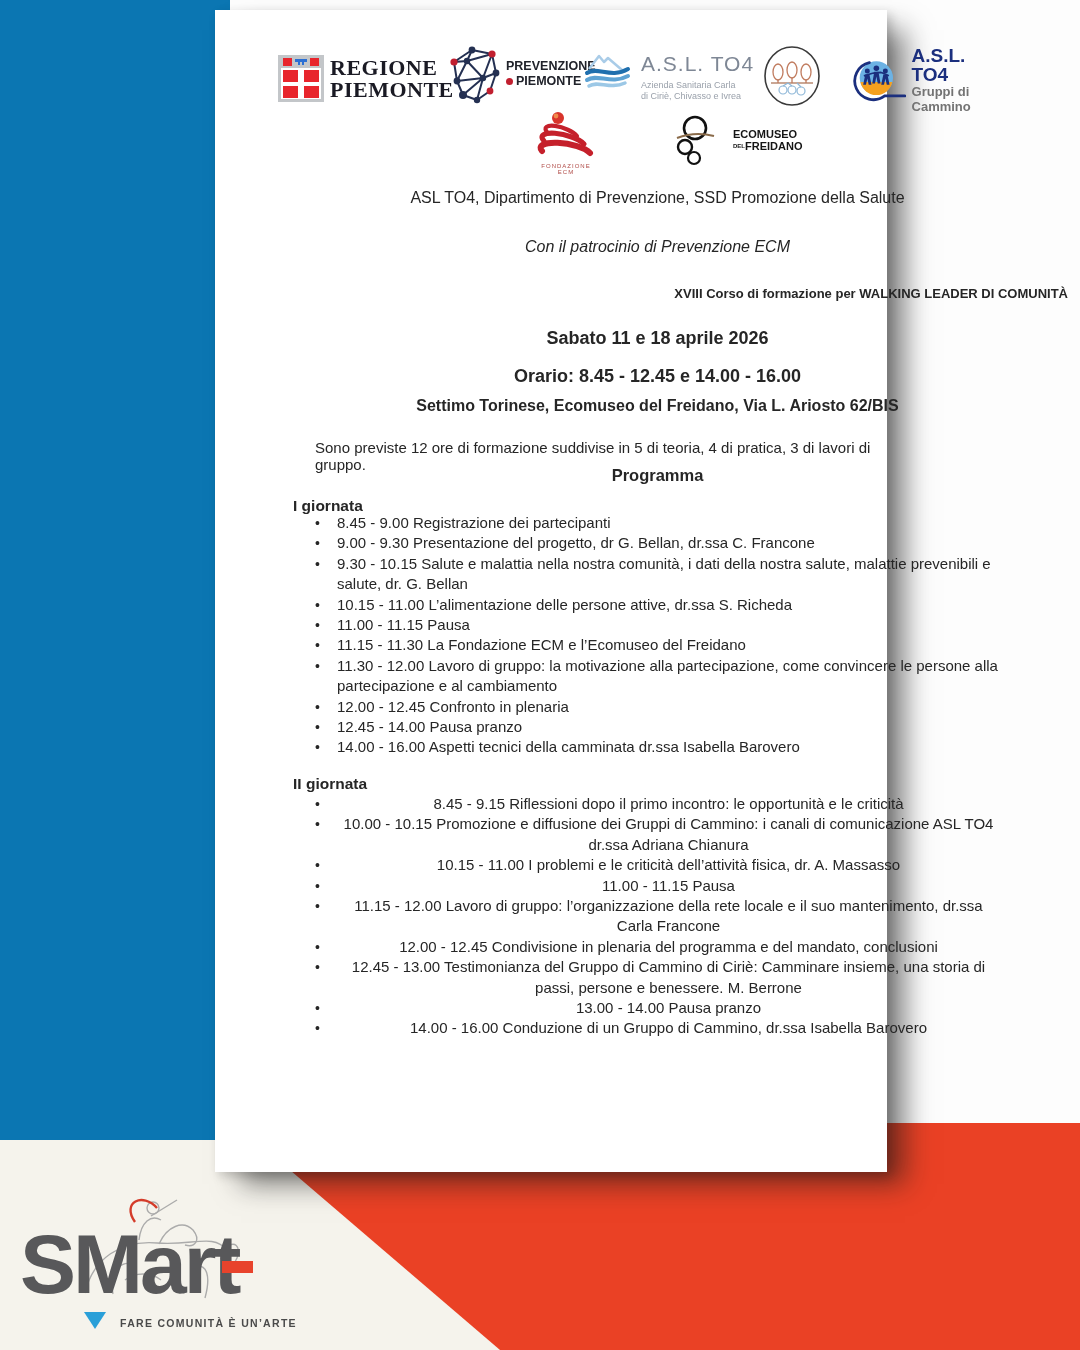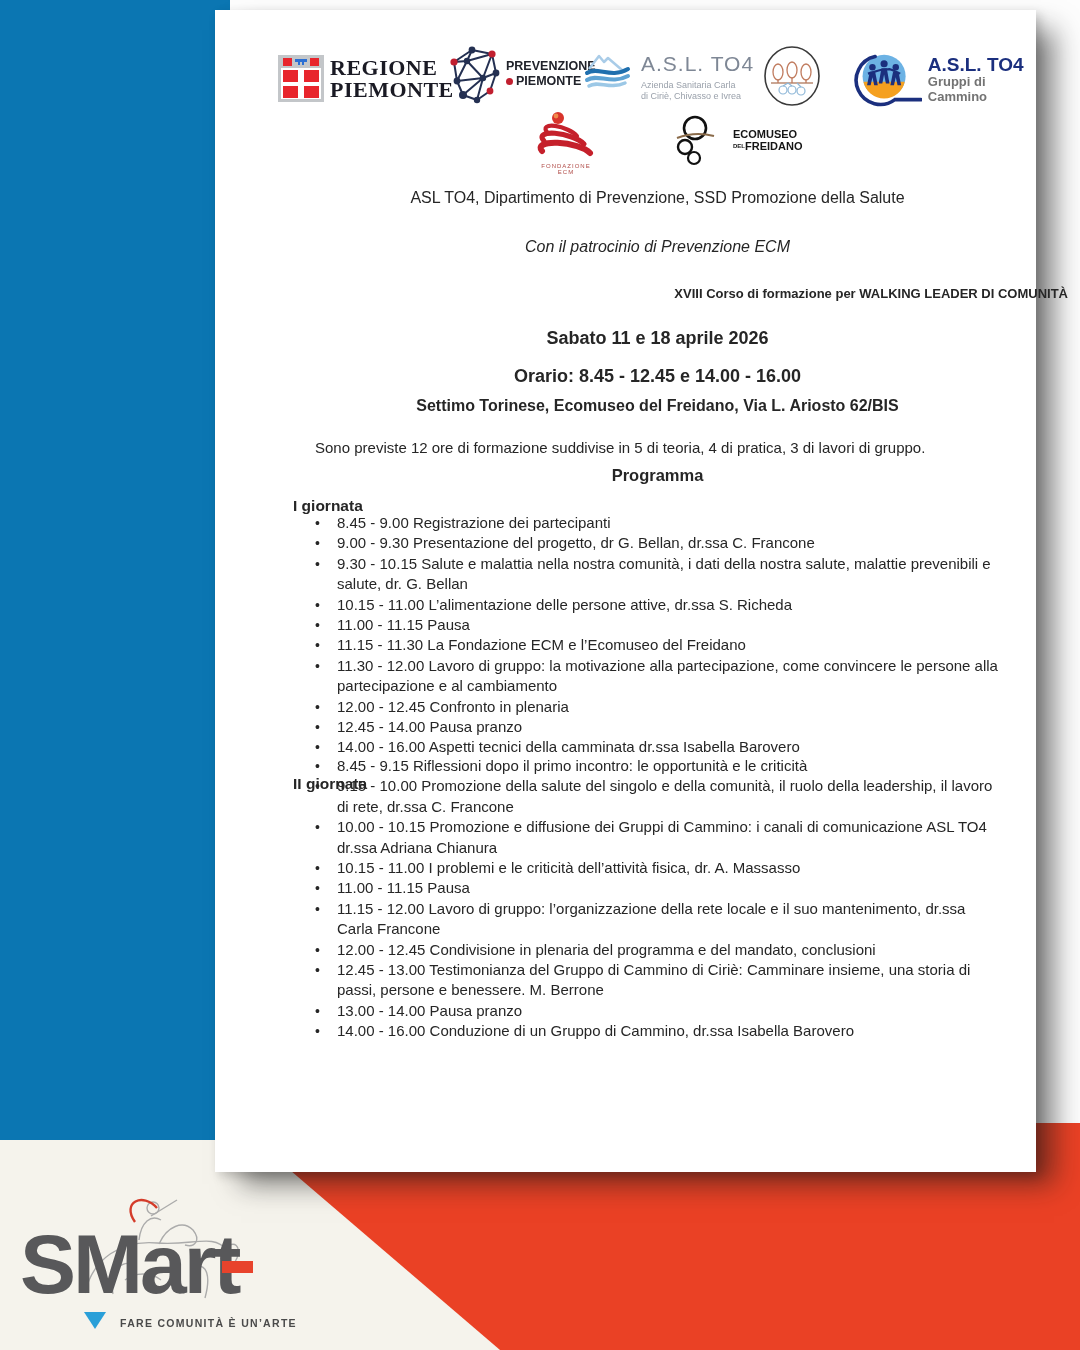--- a/index.html
+++ b/index.html
@@ -6,41 +6,41 @@
   body{font-family:"Liberation Sans",sans-serif;background:#ffffff;}
   #canvas{position:relative;width:1080px;height:1350px;overflow:hidden;background:#fdfdfd;}
 
   
   .bg-blue{position:absolute;left:0;top:0;width:230px;height:1140px;background:#0b76b2;}
   .bg-cream{position:absolute;left:0;top:1140px;width:1080px;height:210px;background:#f5f3ec;}
   .bg-red{position:absolute;left:0;top:1123px;width:1080px;height:227px;background:#ea4125;
           clip-path:polygon(235px 0,1080px 0,1080px 227px,500px 227px);}
 
   
-  .page{position:absolute;left:215px;top:10px;width:821px;height:1162px;background:#ffffff;
+  .page{position:absolute;left:215px;top:10px;width:672px;height:1162px;background:#ffffff;
         box-shadow:22px 16px 26px -4px rgba(25,25,25,.55), 4px 4px 10px rgba(0,0,0,.18);
         color:#262626;}
   .abs{position:absolute;}
   .ctr{left:0;width:821px;text-align:center;padding-left:32px;}
 
   
   .dept{top:179px;font-size:16px;}
   .patronage{top:228px;font-size:16px;font-style:italic;}
   .title{top:276px;font-size:13px;font-weight:bold;text-align:right;}
   .dates{top:318px;font-size:18px;font-weight:bold;}
   .hours{top:356px;font-size:18px;font-weight:bold;}
   .venue{top:387px;font-size:16px;font-weight:bold;}
   .intro{left:100px;top:429px;font-size:15px;}
   .progr{top:456px;font-size:16.5px;font-weight:bold;}
   .dayhead{left:78px;font-size:15.5px;font-weight:bold;}
   .day1h{top:487px;} .day2h{top:765px;}
 
   ul.program{position:absolute;left:78px;width:707px;margin:0;padding:0;list-style:none;
              font-size:15px;line-height:20.4px;}
-  .list1{top:503px;} .list2{top:746px;}
+  .list1{top:503px;} .list2{top:784px;text-align:center;}
   ul.program li{position:relative;padding-left:44px;}
   ul.program li::before{content:"•";position:absolute;left:22px;top:0;font-size:14px;}
 
   
   .logo{position:absolute;}
   .regione-text{font-family:"Liberation Serif",serif;font-weight:bold;color:#1a1a24;
                 font-size:22px;line-height:22px;letter-spacing:.5px;}
   .prev-text{font-size:12.5px;font-weight:bold;color:#20222a;line-height:15px;}
   .prev-dot{display:inline-block;width:7px;height:7px;border-radius:50%;background:#c11f2f;margin-right:3px;}
   .asl-title{font-size:21px;color:#7e8795;letter-spacing:1px;}
@@ -218,21 +218,20 @@
       <li>11.15 - 11.30 La Fondazione ECM e l’Ecomuseo del Freidano</li>
       <li>11.30 - 12.00 Lavoro di gruppo: la motivazione alla partecipazione, come convincere le persone alla partecipazione e al cambiamento</li>
       <li>12.00 - 12.45  Confronto in plenaria</li>
       <li>12.45 - 14.00 Pausa pranzo</li>
       <li>14.00 - 16.00 Aspetti tecnici della camminata  dr.ssa Isabella Barovero</li>
     </ul>
 
     <div class="abs dayhead day2h">II giornata</div>
     <ul class="program list2">
       <li>8.45 - 9.15  Riflessioni dopo il primo incontro: le opportunità e le criticità</li>
-      <li>9.15 - 10.00  Promozione della salute del singolo e della comunità, il ruolo della leadership, il lavoro di rete,  dr.ssa C. Francone</li>
       <li>10.00 - 10.15 Promozione e diffusione dei Gruppi di Cammino: i canali di comunicazione ASL TO4 dr.ssa Adriana Chianura</li>
       <li>10.15 - 11.00 I problemi e le criticità dell’attività fisica,  dr. A. Massasso</li>
       <li>11.00 - 11.15 Pausa</li>
       <li>11.15 - 12.00  Lavoro di gruppo: l’organizzazione della rete locale e il suo mantenimento, dr.ssa Carla Francone</li>
       <li>12.00 - 12.45  Condivisione in plenaria del programma e del mandato, conclusioni</li>
       <li>12.45 - 13.00 Testimonianza del Gruppo di Cammino di Ciriè: Camminare insieme, una storia di passi, persone e benessere. M. Berrone</li>
       <li>13.00  - 14.00 Pausa pranzo</li>
       <li>14.00  - 16.00 Conduzione di un Gruppo di Cammino,  dr.ssa  Isabella Barovero</li>
     </ul>
   </div>

